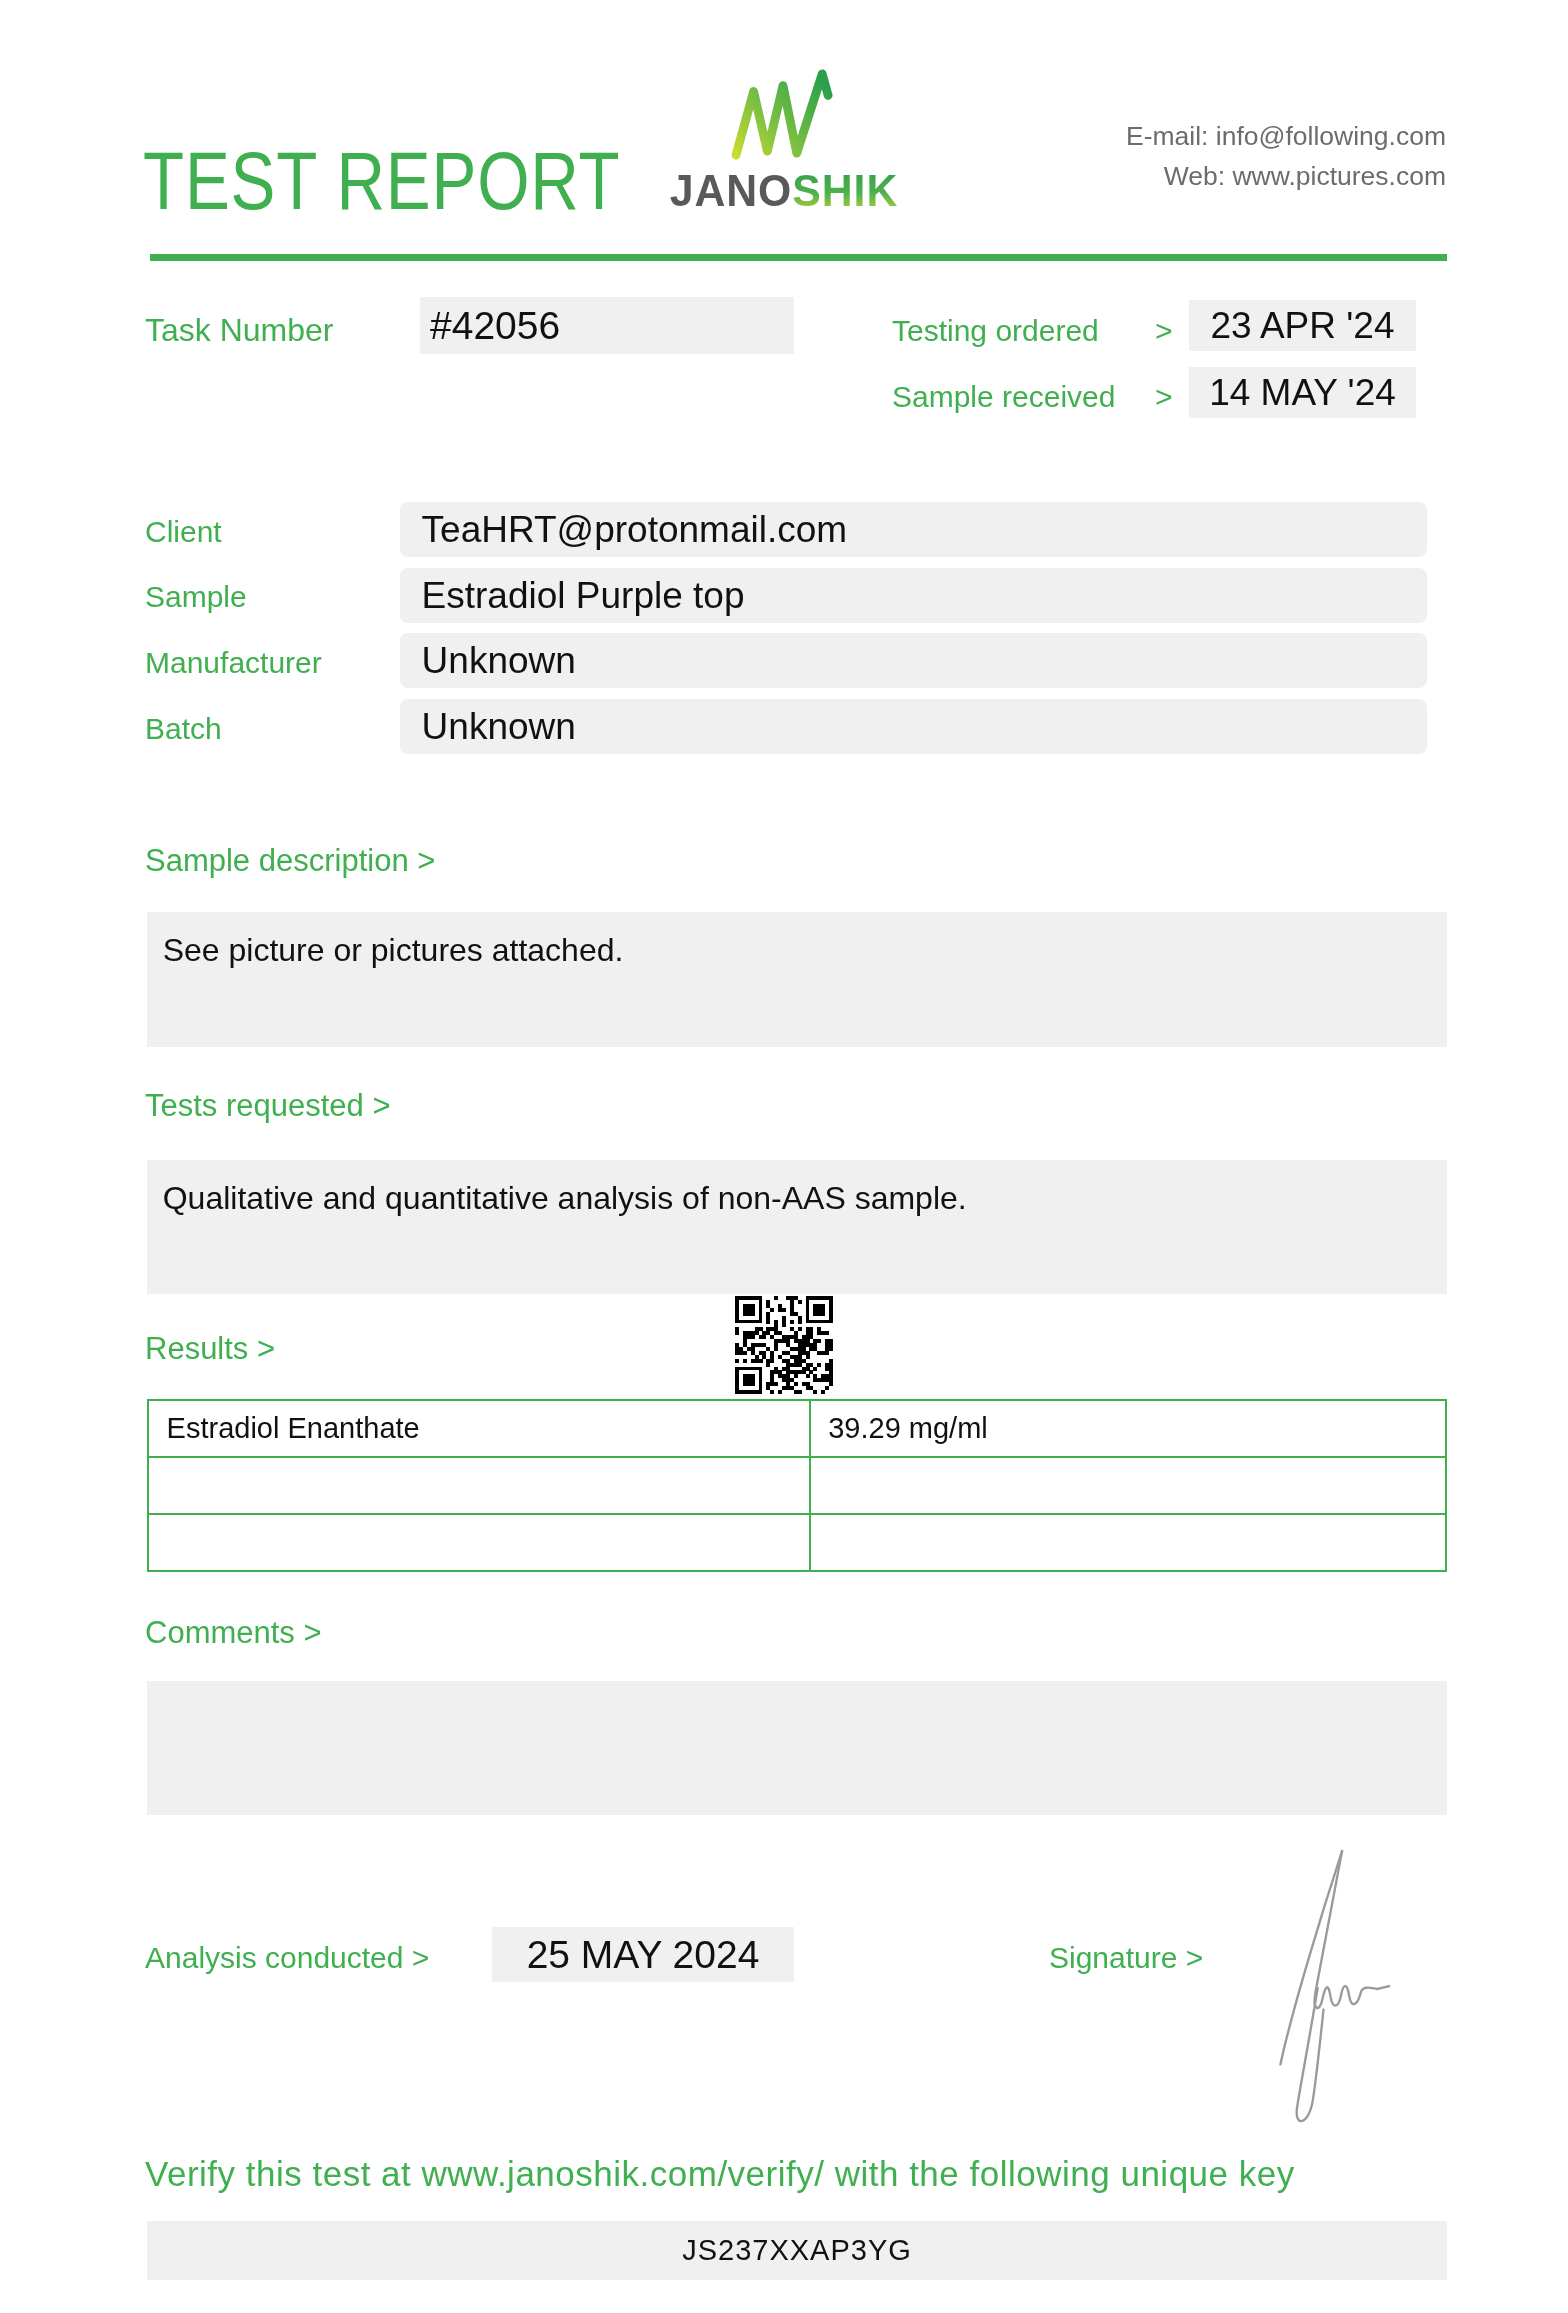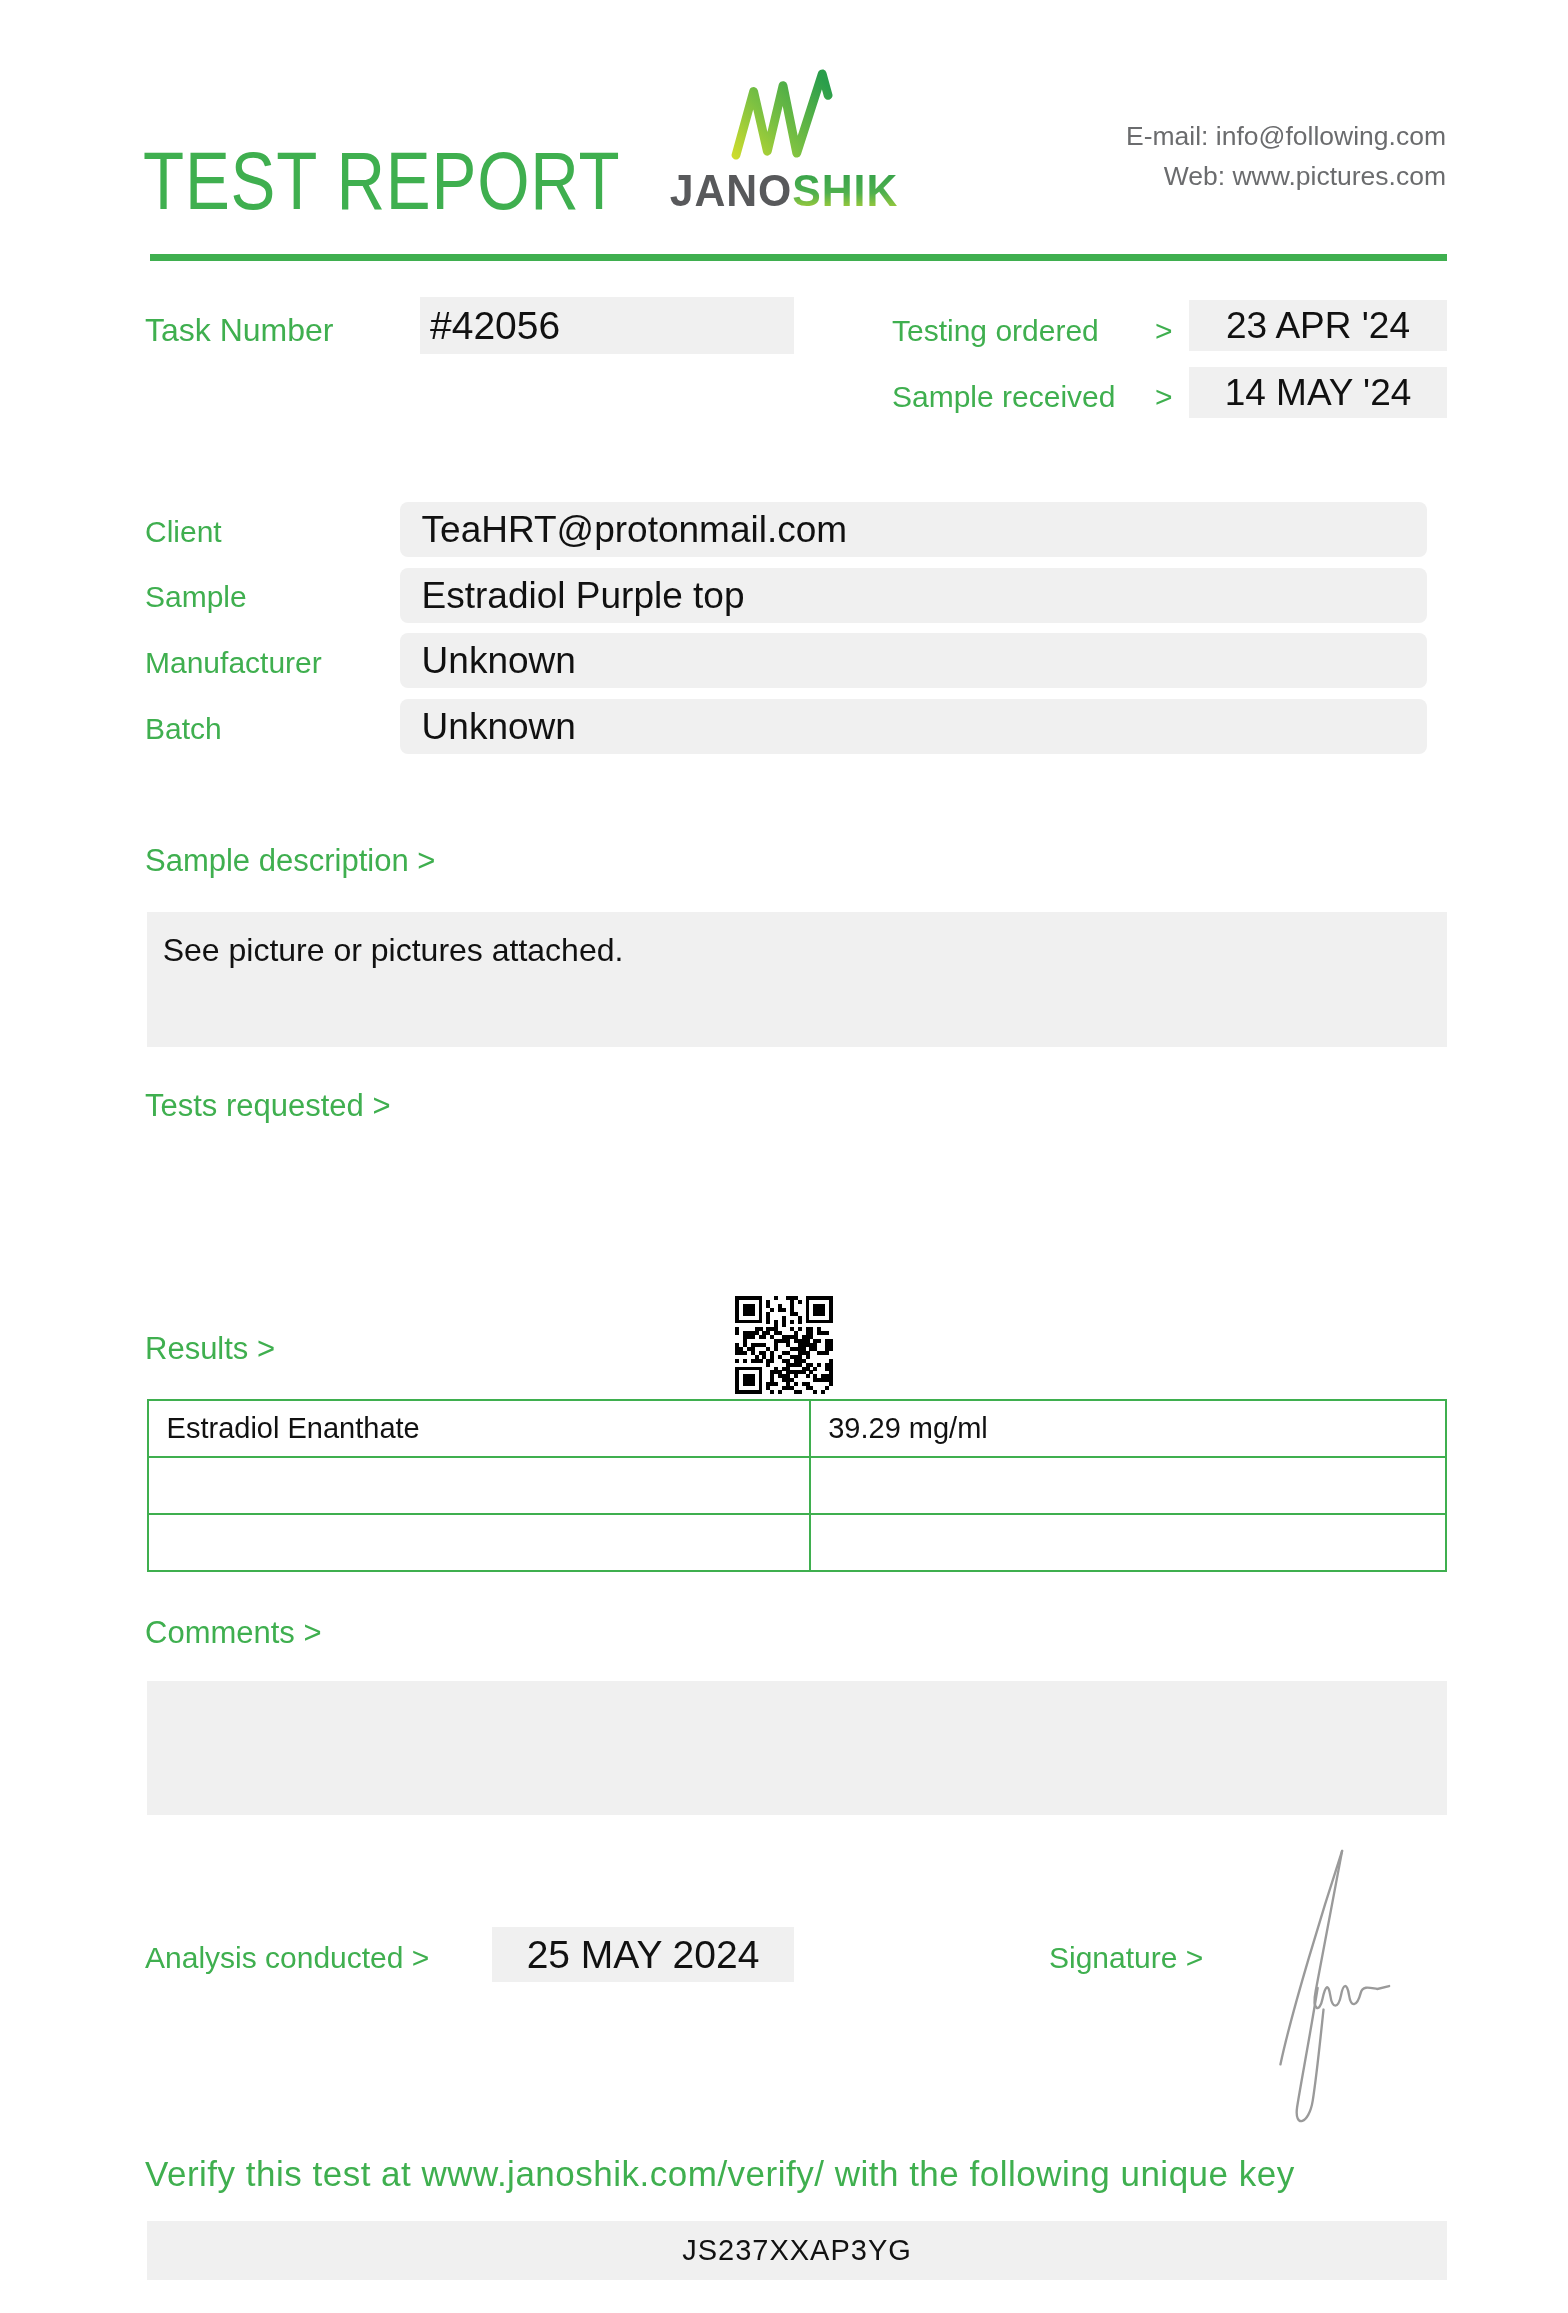--- a/index.html
+++ b/index.html
@@ -37,21 +37,21 @@
     }
   }
   .contact{right:122px;top:116px;text-align:right;font-size:26.5px;line-height:40px;color:#6B6C6E;}
   .rule{left:150px;top:254px;width:1297px;height:6.9px;background:#3FAF4F;}
   
   .label{font-size:30px;white-space:nowrap;}
   .task-label{left:145px;top:312px;font-size:32px;}
   .task-box{left:420px;top:297px;width:374px;height:57px;font-size:39px;line-height:57px;padding-left:10px;box-sizing:border-box;white-space:nowrap;}
   .ordered-label{left:892px;top:314px;}
   .ordered-arrow{left:1155px;top:314px;}
-  .date-box{width:258px;height:51px;font-size:37px;line-height:51px;text-align:center;white-space:nowrap;}
+  .date-box{width:227px;height:51px;font-size:37px;line-height:51px;text-align:center;white-space:nowrap;}
   .ordered-box{left:1189px;top:300px;}
   .received-label{left:892px;top:380px;}
   .received-arrow{left:1155px;top:380px;}
   .received-box{left:1189px;top:367px;}
   
   .info-label{left:145px;}
   .info-box{left:400px;width:1027px;height:55px;font-size:37px;line-height:55px;padding-left:21.6px;box-sizing:border-box;white-space:nowrap;border-radius:8px;}
   
   .sec-heading{font-size:31px;white-space:nowrap;}
   .sec-box{left:147px;width:1300px;box-sizing:border-box;font-size:32px;padding:19.6px 0 0 15.7px;}
@@ -128,20 +128,23 @@
 
   <div class="abs label green info-label" style="top:712px">Batch</div>
   <div class="abs graybox info-box" style="top:699px">Unknown</div>
 
   <div class="abs sec-heading green" style="left:145px;top:843px">Sample description &gt;</div>
   <div class="abs graybox sec-box" style="top:912px;height:135px">
     <span>See picture or pictures attached.</span>
   </div>
 
   <div class="abs sec-heading green" style="left:145px;top:1088px">Tests requested &gt;</div>
+  <div class="abs graybox sec-box" style="top:1160px;height:134px">
+    <span>Qualitative and quantitative analysis of non-AAS sample.</span>
+  </div>
 
   <svg class="abs qr" id="qr-svg" viewBox="0 0 25 25" shape-rendering="crispEdges">
       <rect x="10" y="0" width="1.02" height="1.02" fill="#000"></rect>
       <rect x="13" y="0" width="1.02" height="1.02" fill="#000"></rect>
       <rect x="14" y="0" width="1.02" height="1.02" fill="#000"></rect>
       <rect x="15" y="0" width="1.02" height="1.02" fill="#000"></rect>
       <rect x="8" y="1" width="1.02" height="1.02" fill="#000"></rect>
       <rect x="14" y="1" width="1.02" height="1.02" fill="#000"></rect>
       <rect x="16" y="1" width="1.02" height="1.02" fill="#000"></rect>
       <rect x="8" y="2" width="1.02" height="1.02" fill="#000"></rect>

